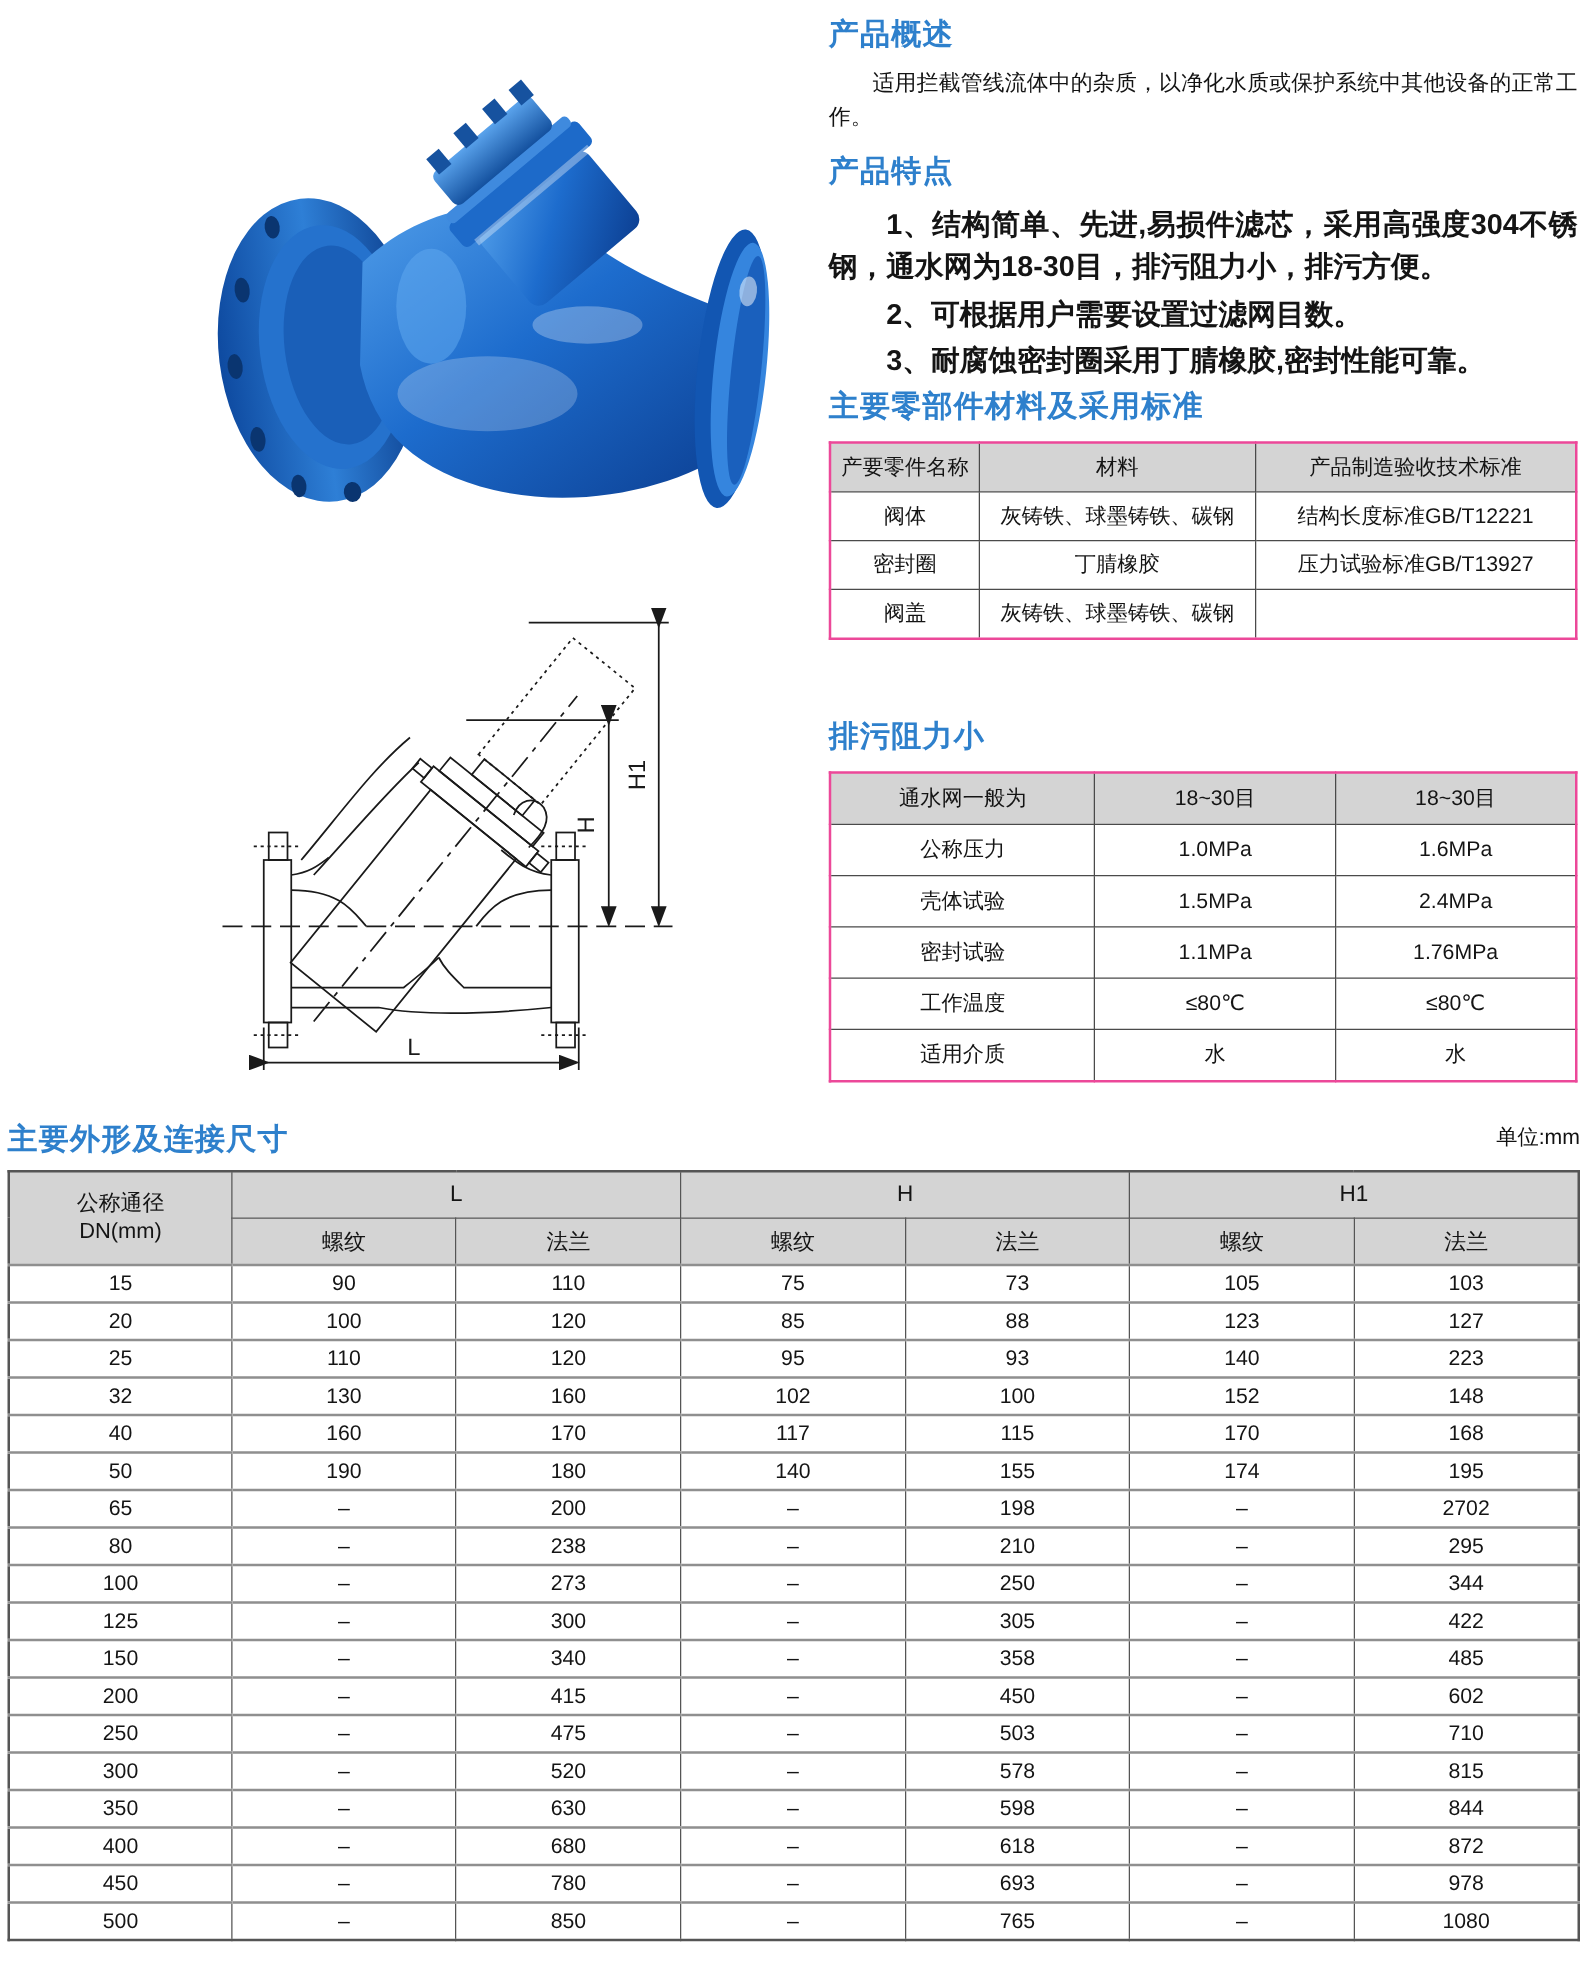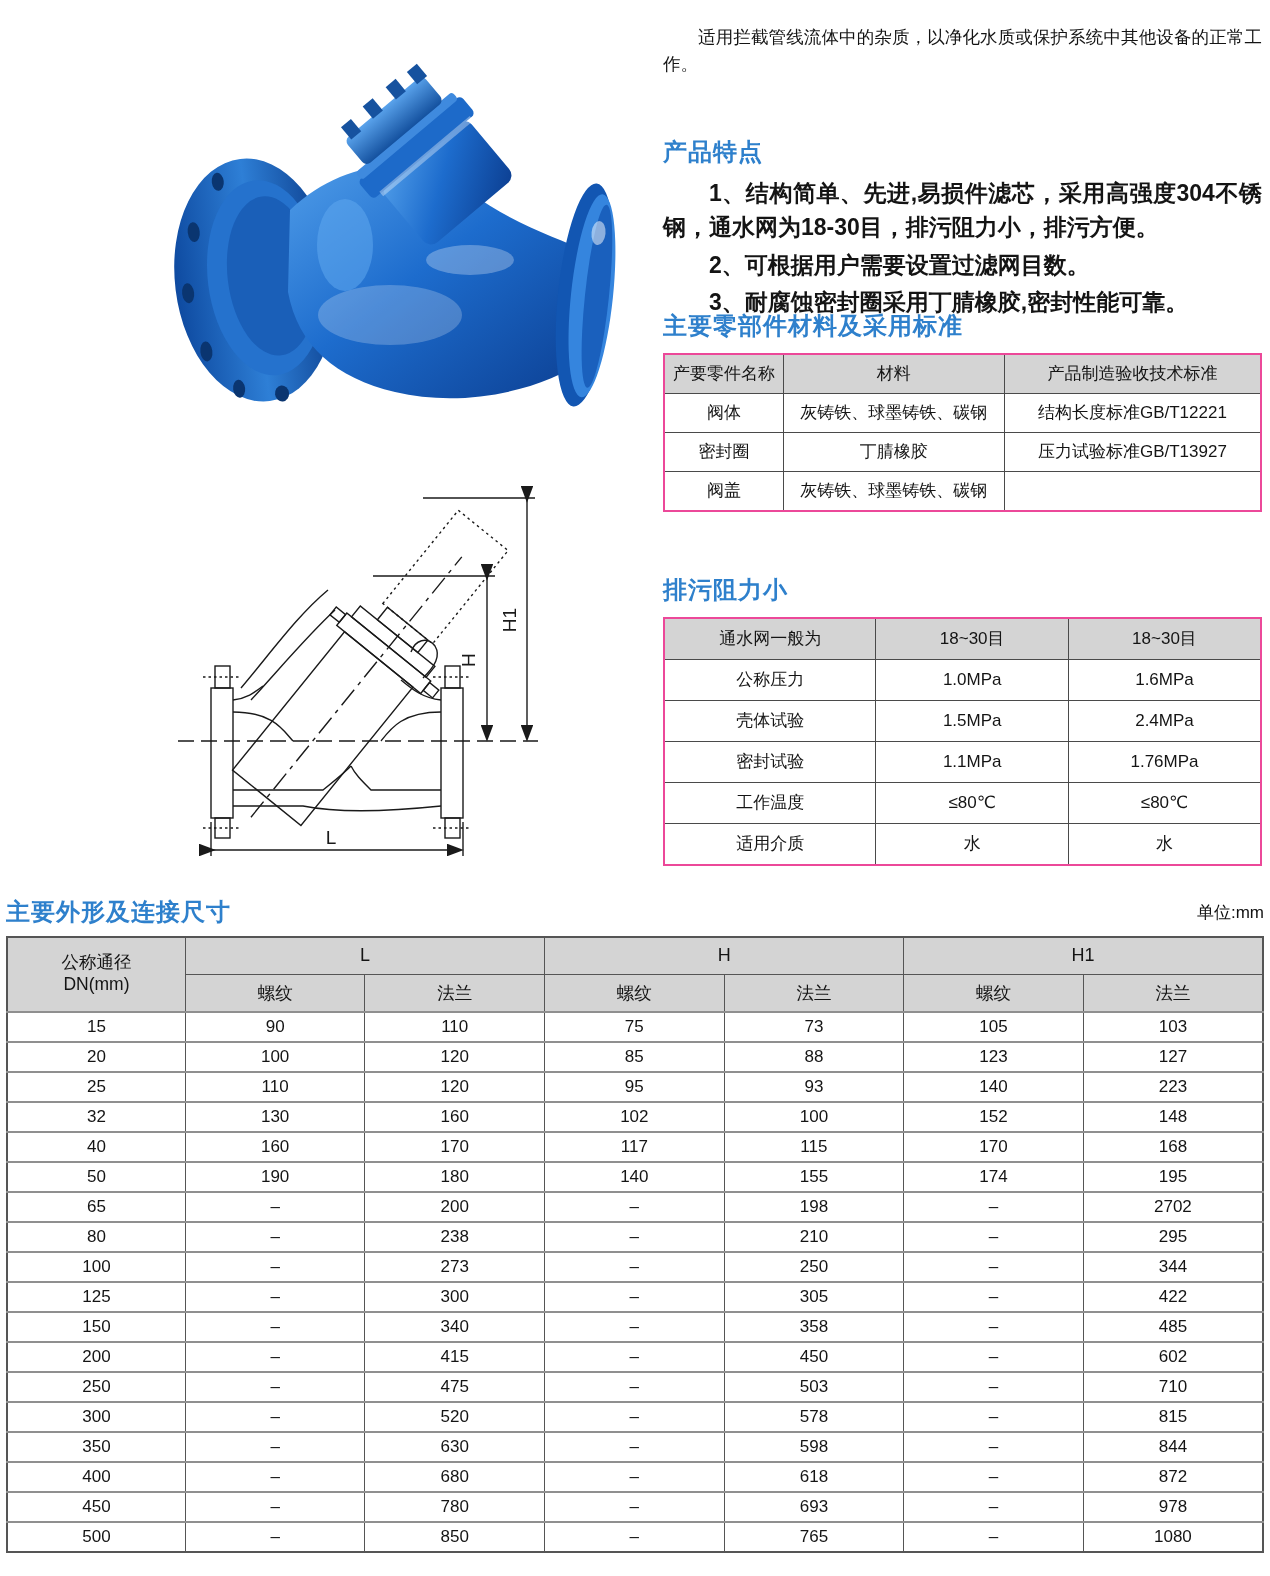--- a/index.html
+++ b/index.html
@@ -10,41 +10,41 @@
   }
   .sec-title{
     margin:0;font-size:24px;line-height:1.2;font-weight:bold;
     color:var(--accent,#2E80CC);letter-spacing:1px;
   }
   
   .right-col{position:absolute;left:663px;top:14px;width:599px;}
   .block{position:absolute;left:0;width:100%;}
   .blk-overview{top:0;}
   .blk-features{top:124;}
-  .blk-features{top:124px;}
+  .blk-features{top:110px;}
   .blk-materials{top:298px;}
   .blk-tech{top:562px;}
   .para{
     margin:10px 0 0;font-size:17.5px;line-height:1.55;
     text-indent:2em;text-align:justify;
   }
   .feature-item{margin:3px 0 0;font-size:23px;line-height:1.5;text-indent:2em;text-align:justify;font-weight:bold;}
   
   table{border-collapse:collapse;width:100%;text-align:center;font-size:17px;}
   .small-table{margin-top:12px;border:2px solid #ec4899;}
   .small-table th{background:var(--th-gray,#d4d4d4);font-weight:normal;}
   .small-table th,.small-table td{border:1px solid #4a4a4a;height:38px;padding:0 6px;}
   .tech-table th,.tech-table td{height:40px;}
   
   .photo{position:absolute;left:140px;top:60px;width:480px;height:352px;}
   .drawing{position:absolute;left:123px;top:460px;width:448px;height:402px;}
   .drawing svg text{font-family:"Liberation Sans","DejaVu Sans",sans-serif;font-size:19px;fill:#1a1a1a;}
   
   .dims{position:absolute;left:6px;top:898px;width:1258px;}
-  .dims-head{display:flex;justify-content:space-between;align-items:center;}
+  .dims-head{display:flex;justify-content:space-between;align-items:flex-start;}
   .unit-label{font-size:17px;color:#111;}
   .dims-table{margin-top:9px;border:2px solid #555;table-layout:fixed;}
   .dims-table th{
     background:var(--th-gray,#d4d4d4);font-weight:normal;
     border:1px solid #555;height:36px;padding:0;font-size:17.5px;
   }
   .dims-table thead .grp{font-size:18px;}
   .dims-table td{
     border-left:1px solid #555;border-right:1px solid #555;
     border-top:2px solid #8f8f8f;height:28px;padding:0;font-size:17px;
@@ -187,20 +187,21 @@
       </g>
       <text x="208" y="384" text-anchor="middle">L</text>
       <text x="352" y="200" text-anchor="middle" transform="rotate(-90 352 200)">H</text>
       <text x="393" y="160" text-anchor="middle" transform="rotate(-90 393 160)">H1</text>
     </svg>
   </div>
 
   <div class="right-col">
 
     <div class="block blk-overview">
+      <h2 class="sec-title">产品概述</h2>
       <p class="para">适用拦截管线流体中的杂质，以净化水质或保护系统中其他设备的正常工作。</p>
     </div>
 
     <div class="block blk-features">
       <h2 class="sec-title">产品特点</h2>
       <div style="margin-top:9px">
           <p class="feature-item">1、结构简单、先进,易损件滤芯，采用高强度304不锈钢，通水网为18-30目，排污阻力小，排污方便。</p>
           <p class="feature-item">2、可根据用户需要设置过滤网目数。</p>
           <p class="feature-item">3、耐腐蚀密封圈采用丁腈橡胶,密封性能可靠。</p>
         </div>

